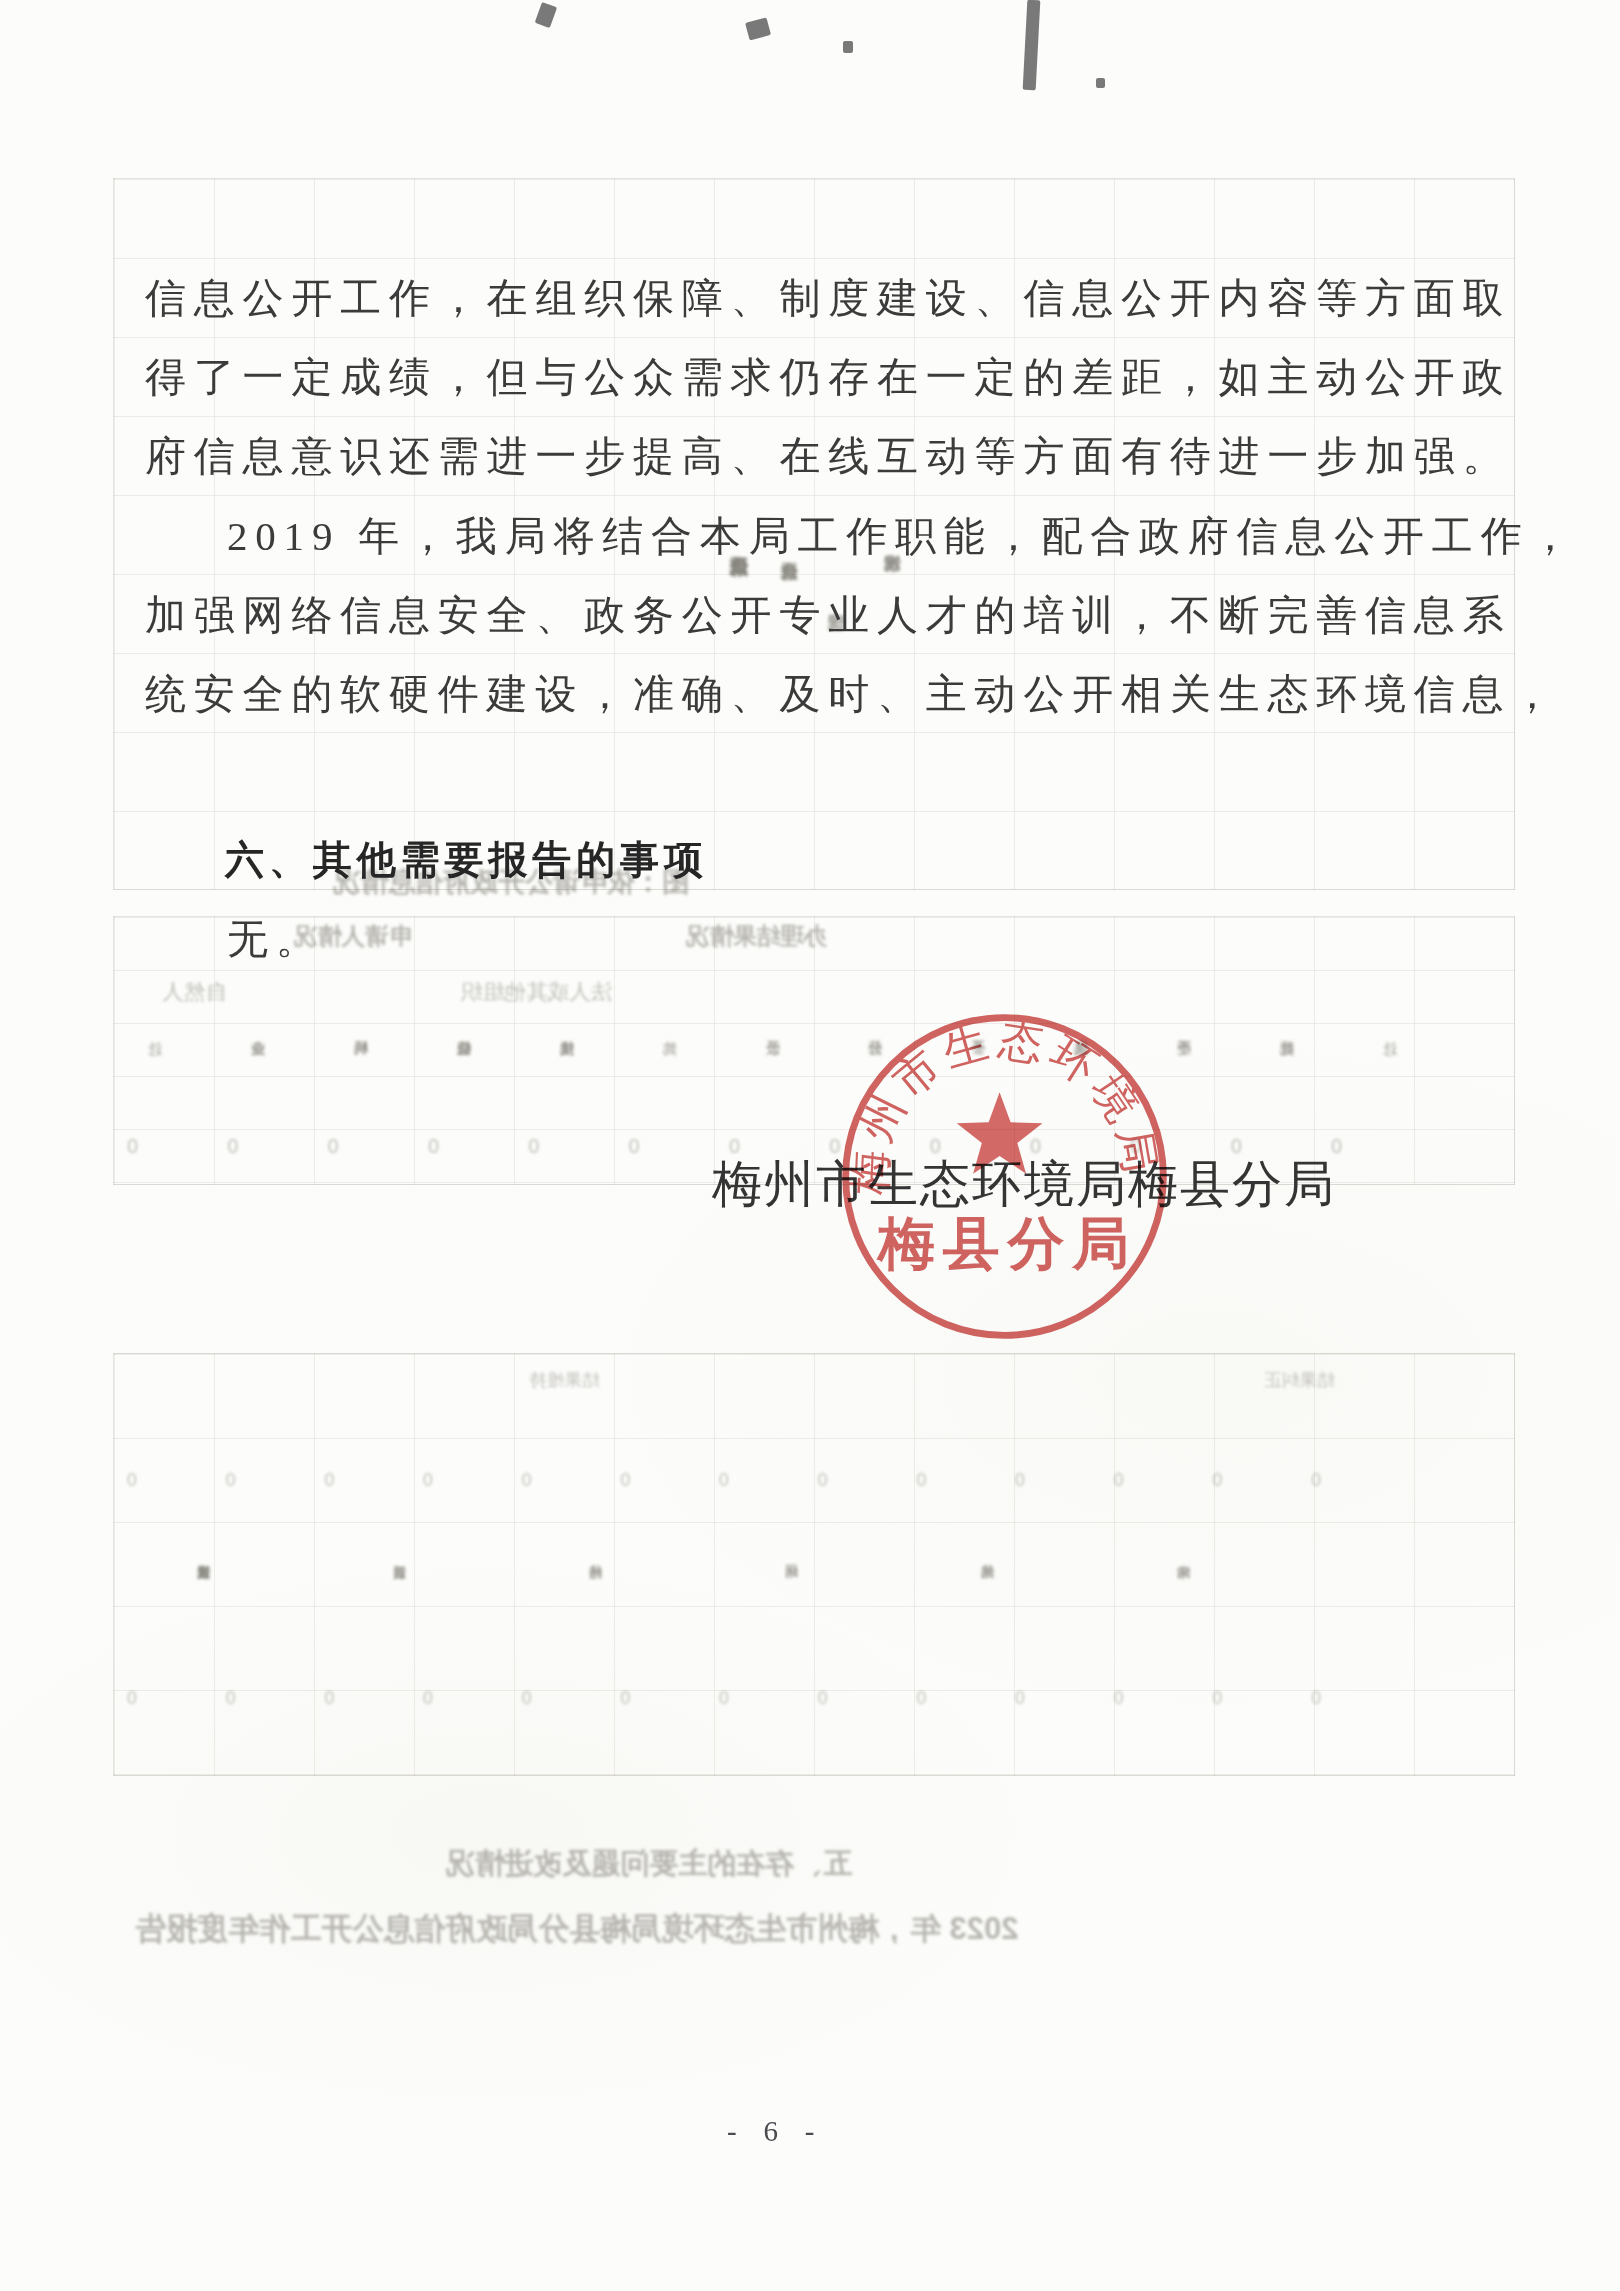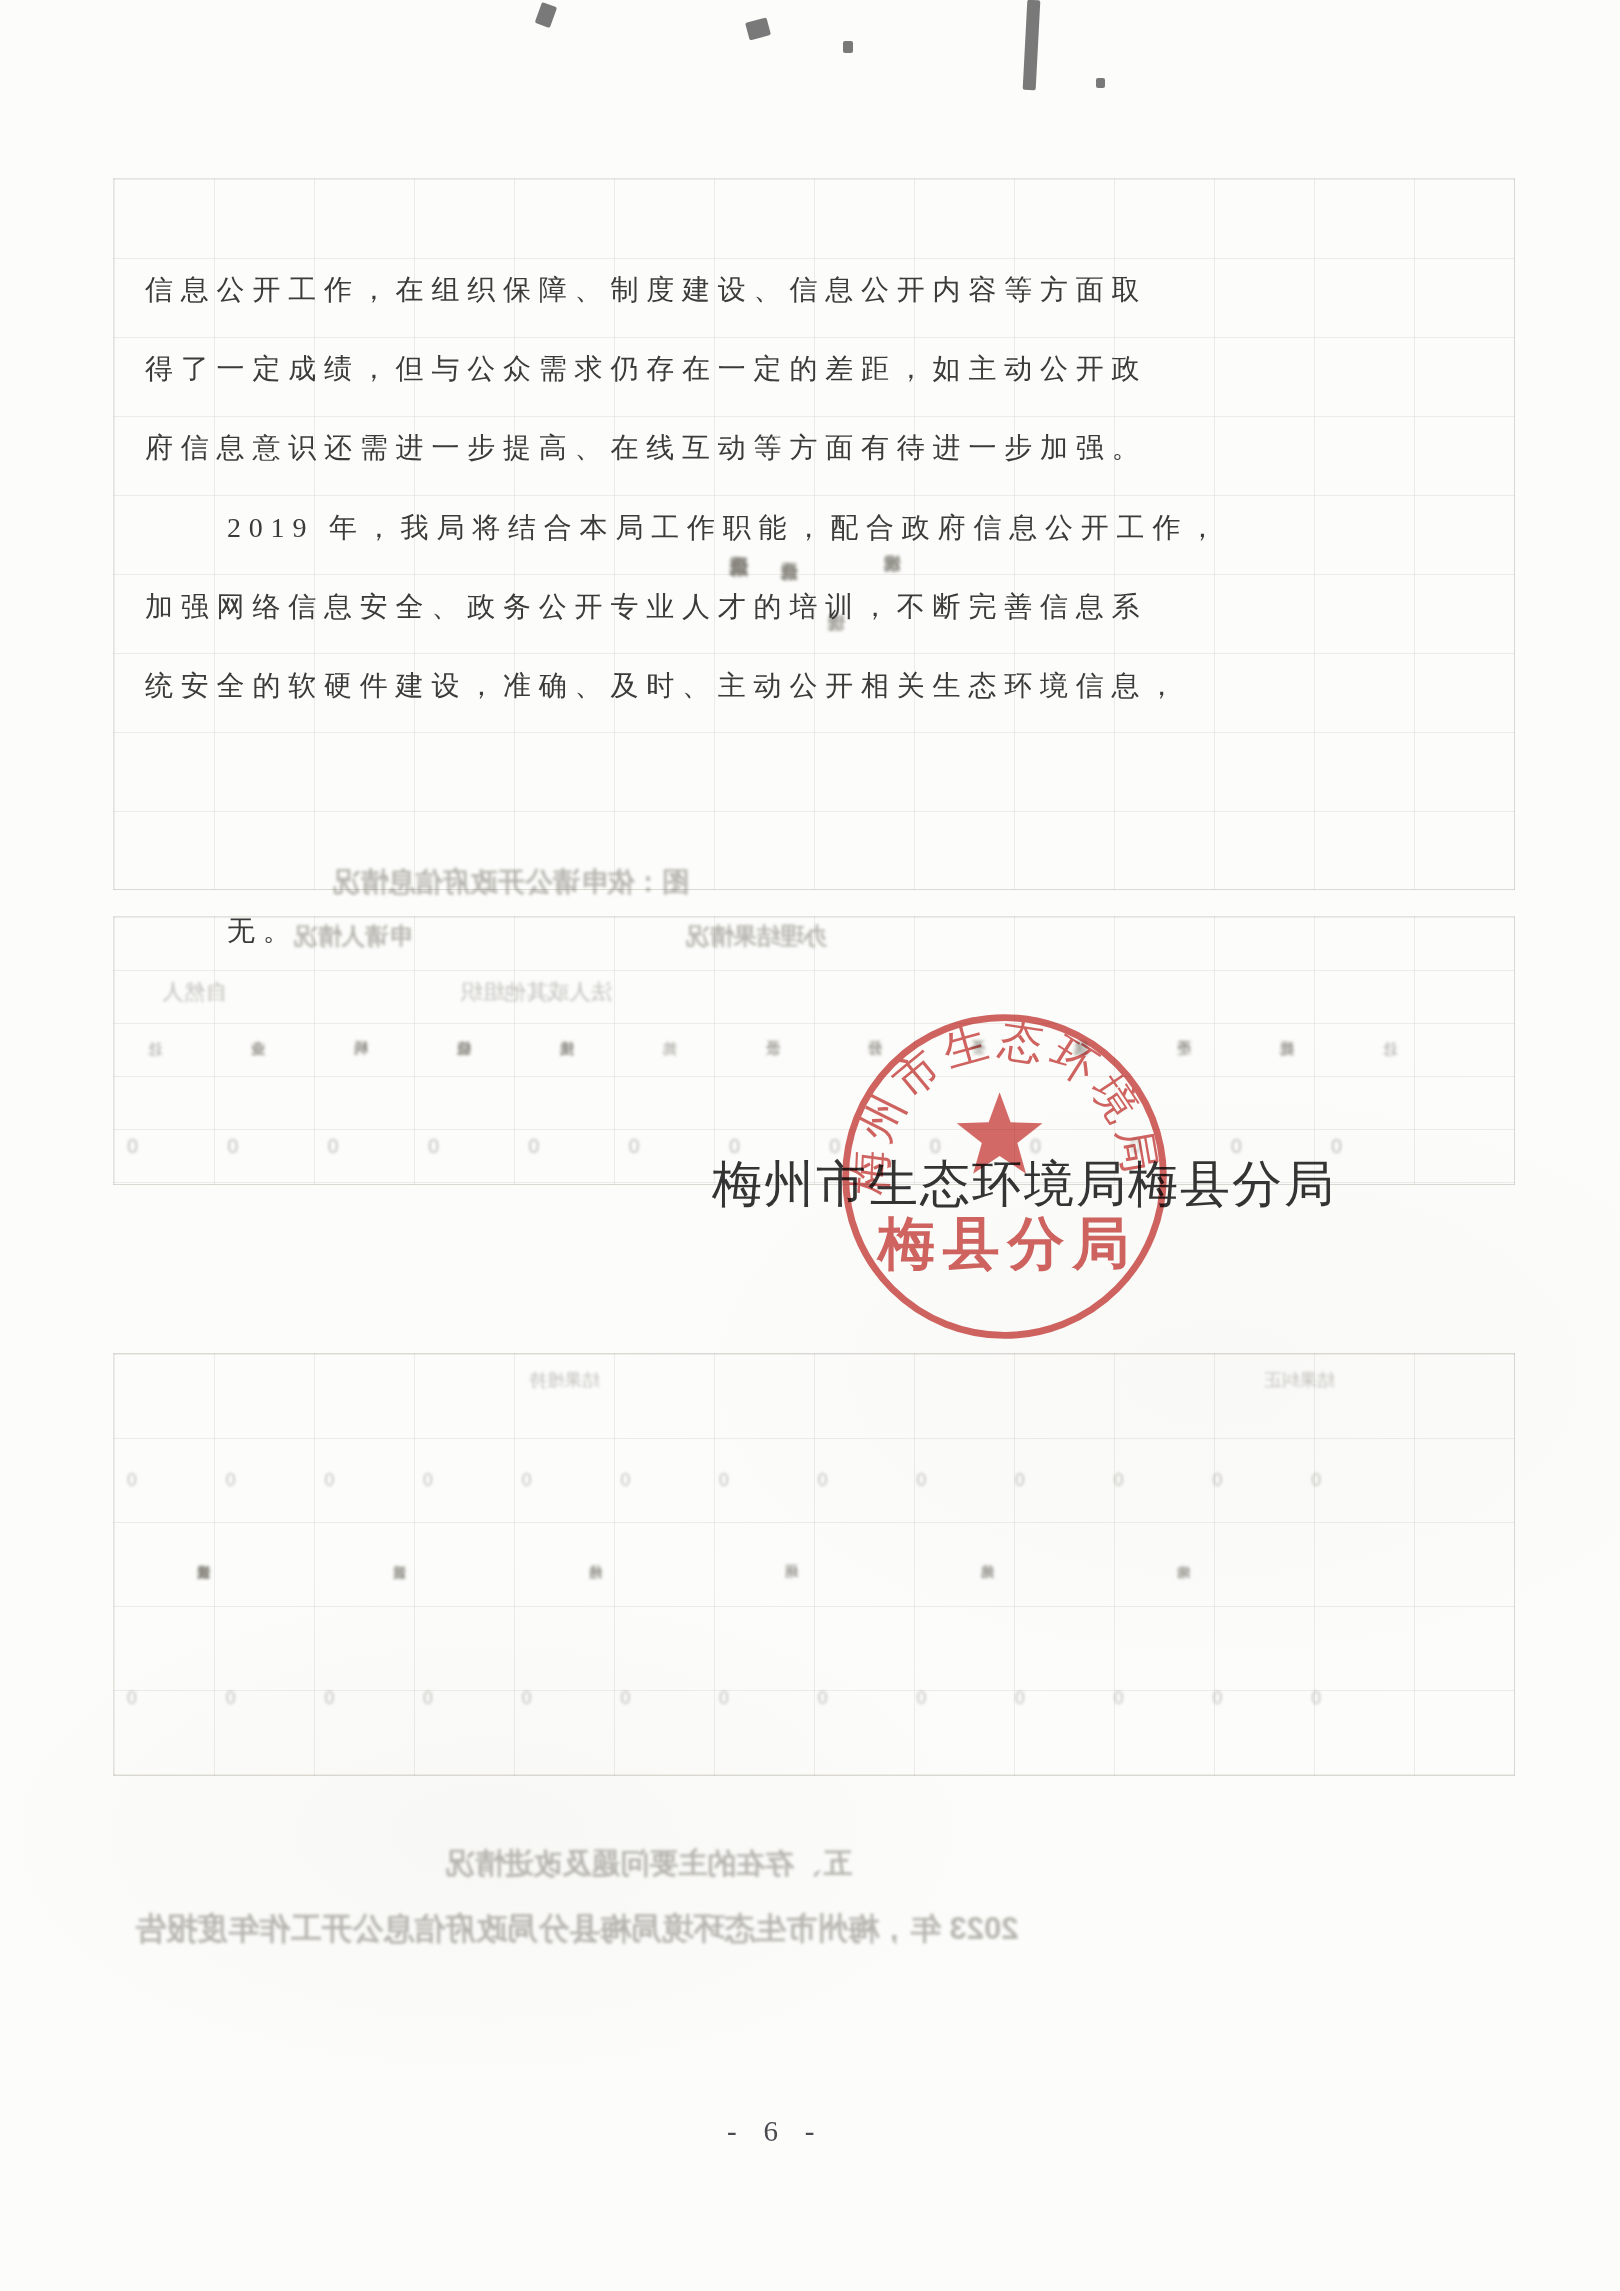--- a/index.html
+++ b/index.html
@@ -28,21 +28,21 @@
     color:rgba(120,118,110,0.46);
     font-family:"Liberation Sans", sans-serif;
     white-space:nowrap;
     line-height:1.15;
   }
   .ghost-row{word-spacing:84px;}
   .scan-artifact{position:absolute;background:#474747;border-radius:2px;opacity:0.72;}
 
   .bodyline{
     position:absolute;left:145px;
-    font-size:28px;color:#3b3b3b;
+    font-size:41px;color:#3b3b3b;
     letter-spacing:7.8px;white-space:nowrap;
     font-family:"Liberation Serif", serif;
   }
   .indent{left:227px;}
   .heading{
     position:absolute;left:225px;
     font-family:"Liberation Sans", sans-serif;
     font-weight:bold;font-size:39px;color:#262626;
     letter-spacing:4.9px;white-space:nowrap;
   }
@@ -111,20 +111,21 @@
       <div class="scan-artifact" style="left: 1096px; top: 78px; width: 8.8px; height: 9.8px; transform: rotate(0deg);"></div>
     </div>
 
   <div class="bodyline" style="top:271px">信息公开工作，在组织保障、制度建设、信息公开内容等方面取</div>
   <div class="bodyline" style="top:350px">得了一定成绩，但与公众需求仍存在一定的差距，如主动公开政</div>
   <div class="bodyline" style="top:429px">府信息意识还需进一步提高、在线互动等方面有待进一步加强。</div>
   <div class="bodyline indent" style="top:509px">2019 年，我局将结合本局工作职能，配合政府信息公开工作，</div>
   <div class="bodyline" style="top:667px">统安全的软硬件建设，准确、及时、主动公开相关生态环境信息，</div>
   <div class="bodyline" style="top:588px">加强网络信息安全、政务公开专业人才的培训，不断完善信息系</div>
 
+  <div class="heading" style="top:833px">六、其他需要报告的事项</div>
   <div class="bodyline indent" style="top:912px">无。</div>
 
   <div class="sig" style="left:712px;top:1151px">梅州市生态环境局梅县分局</div>
 
   <svg class="seal" viewBox="0 0 360 360">
     <circle cx="180" cy="180" r="162" fill="none" stroke="#c8413f" stroke-width="7"></circle>
     <polygon points="175,94 163.8,124.6 131.3,125.8 156.9,145.9 148,177.2 175,159 202,177.2 193.1,145.9 218.7,125.8 186.2,124.6" fill="#cf4a47"></polygon>
     <path id="sealArc" d="M60,201 A122,122 0 1 1 300,201" fill="none"></path>
     <text font-size="45" fill="#c8413f" letter-spacing="6" font-family="'Liberation Serif', serif">
       <textPath href="#sealArc" startOffset="2">梅州市生态环境局</textPath>

